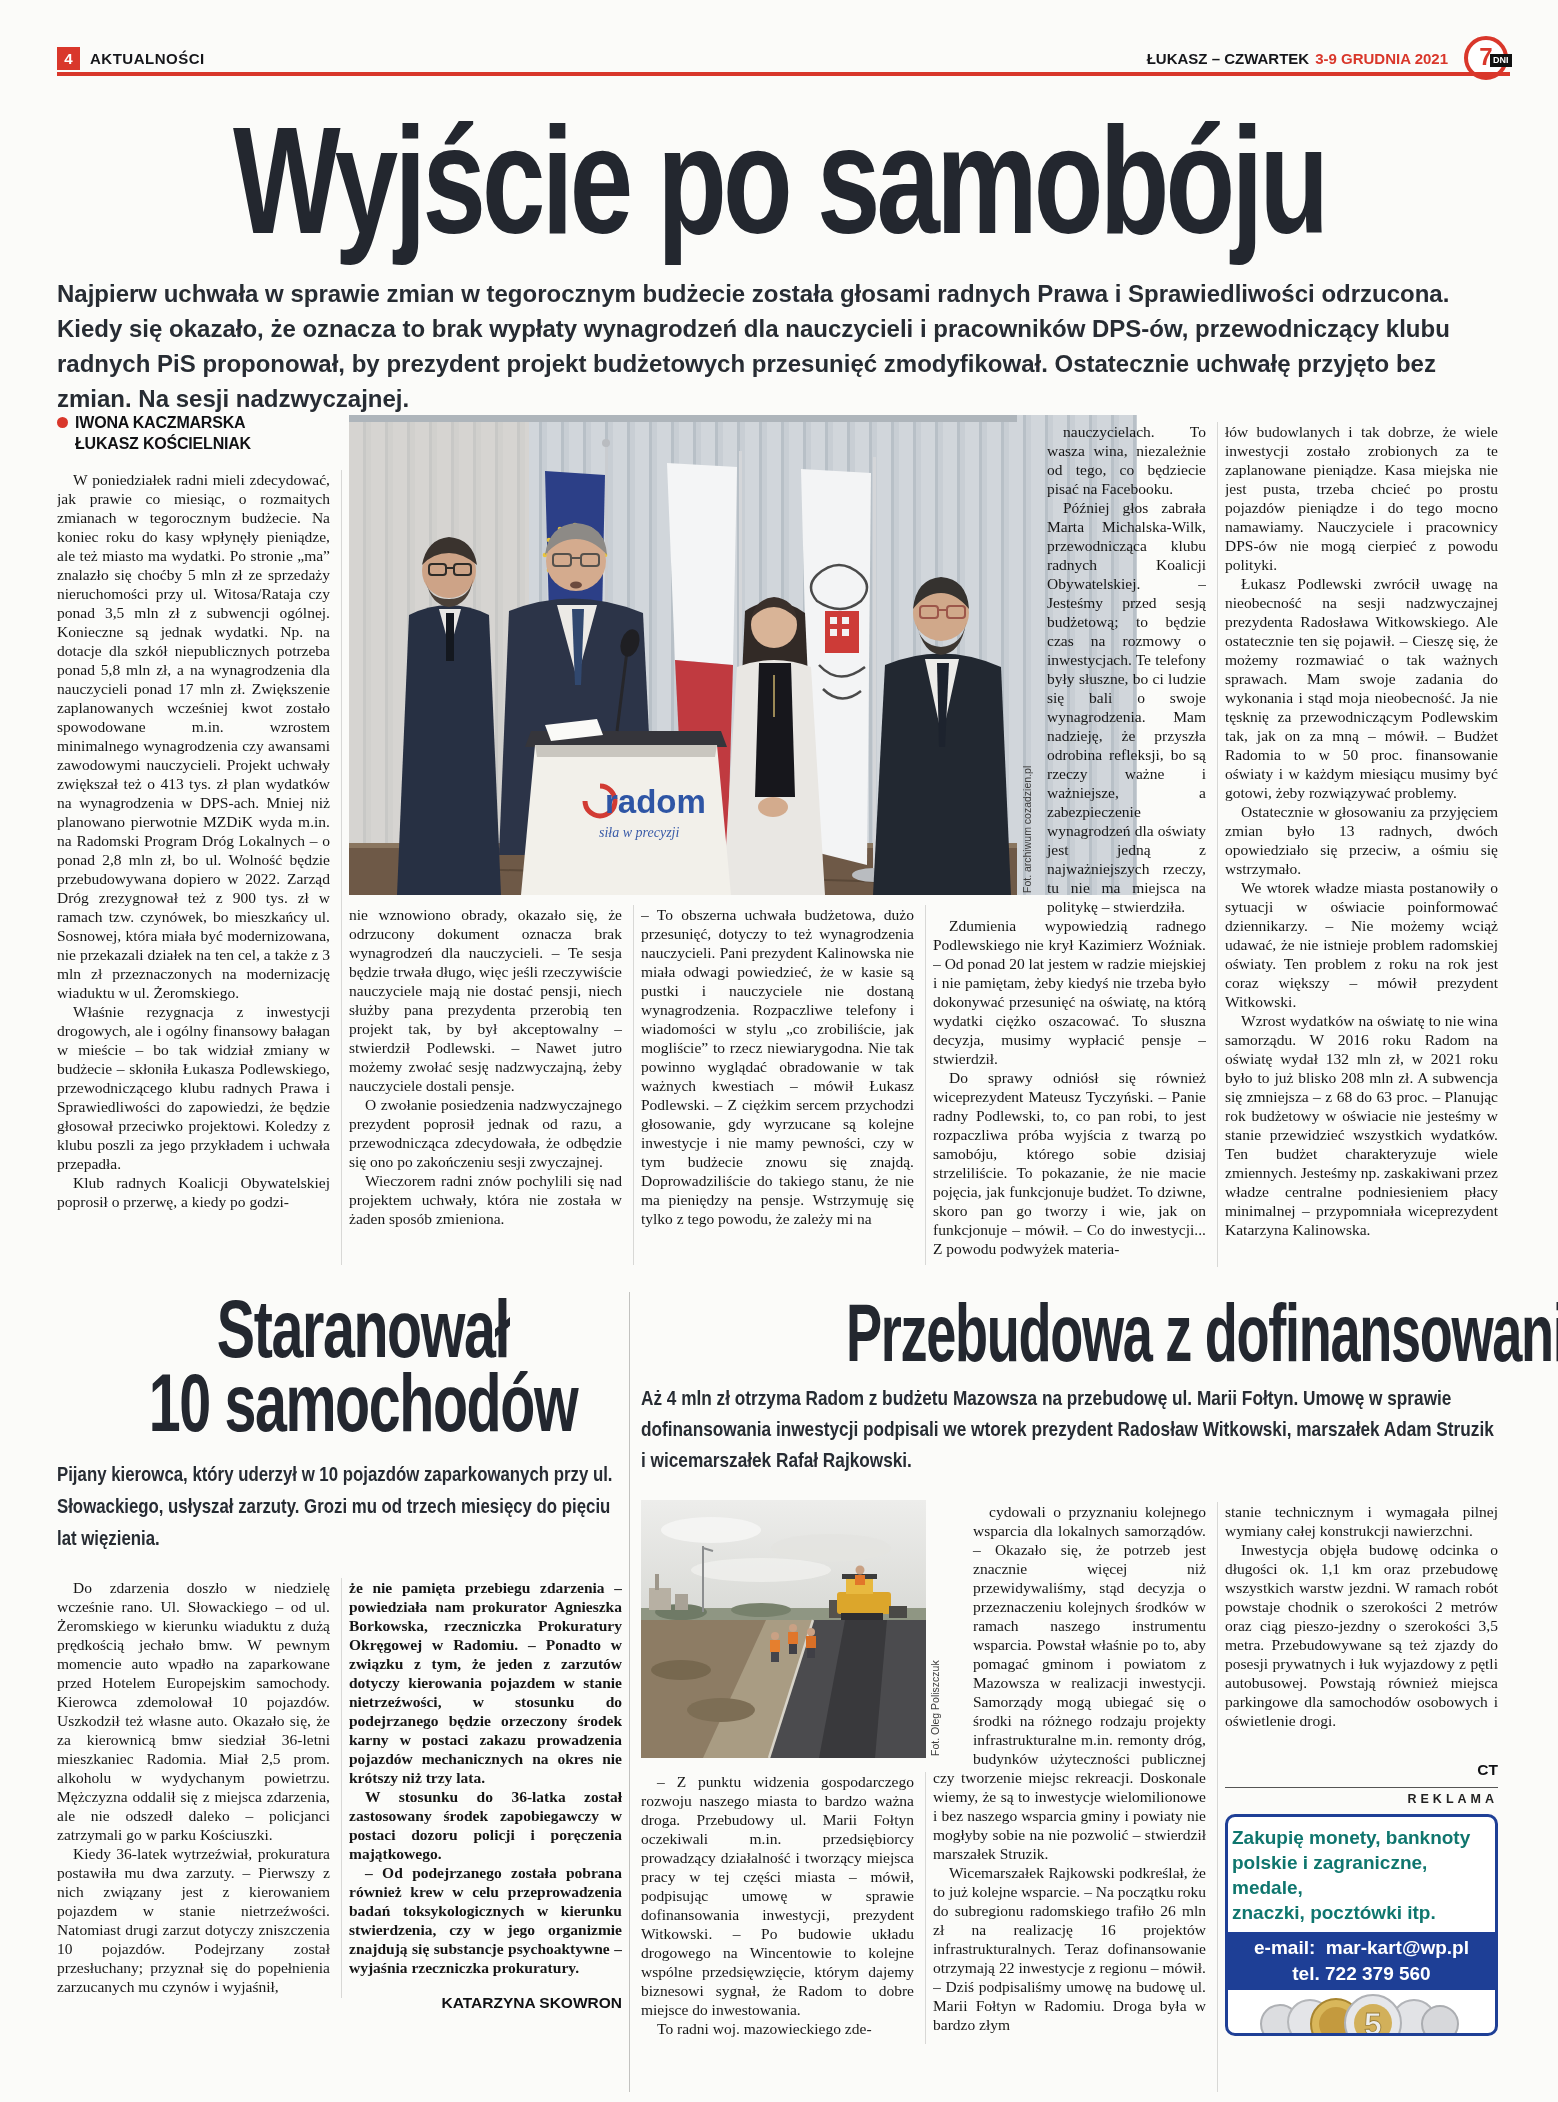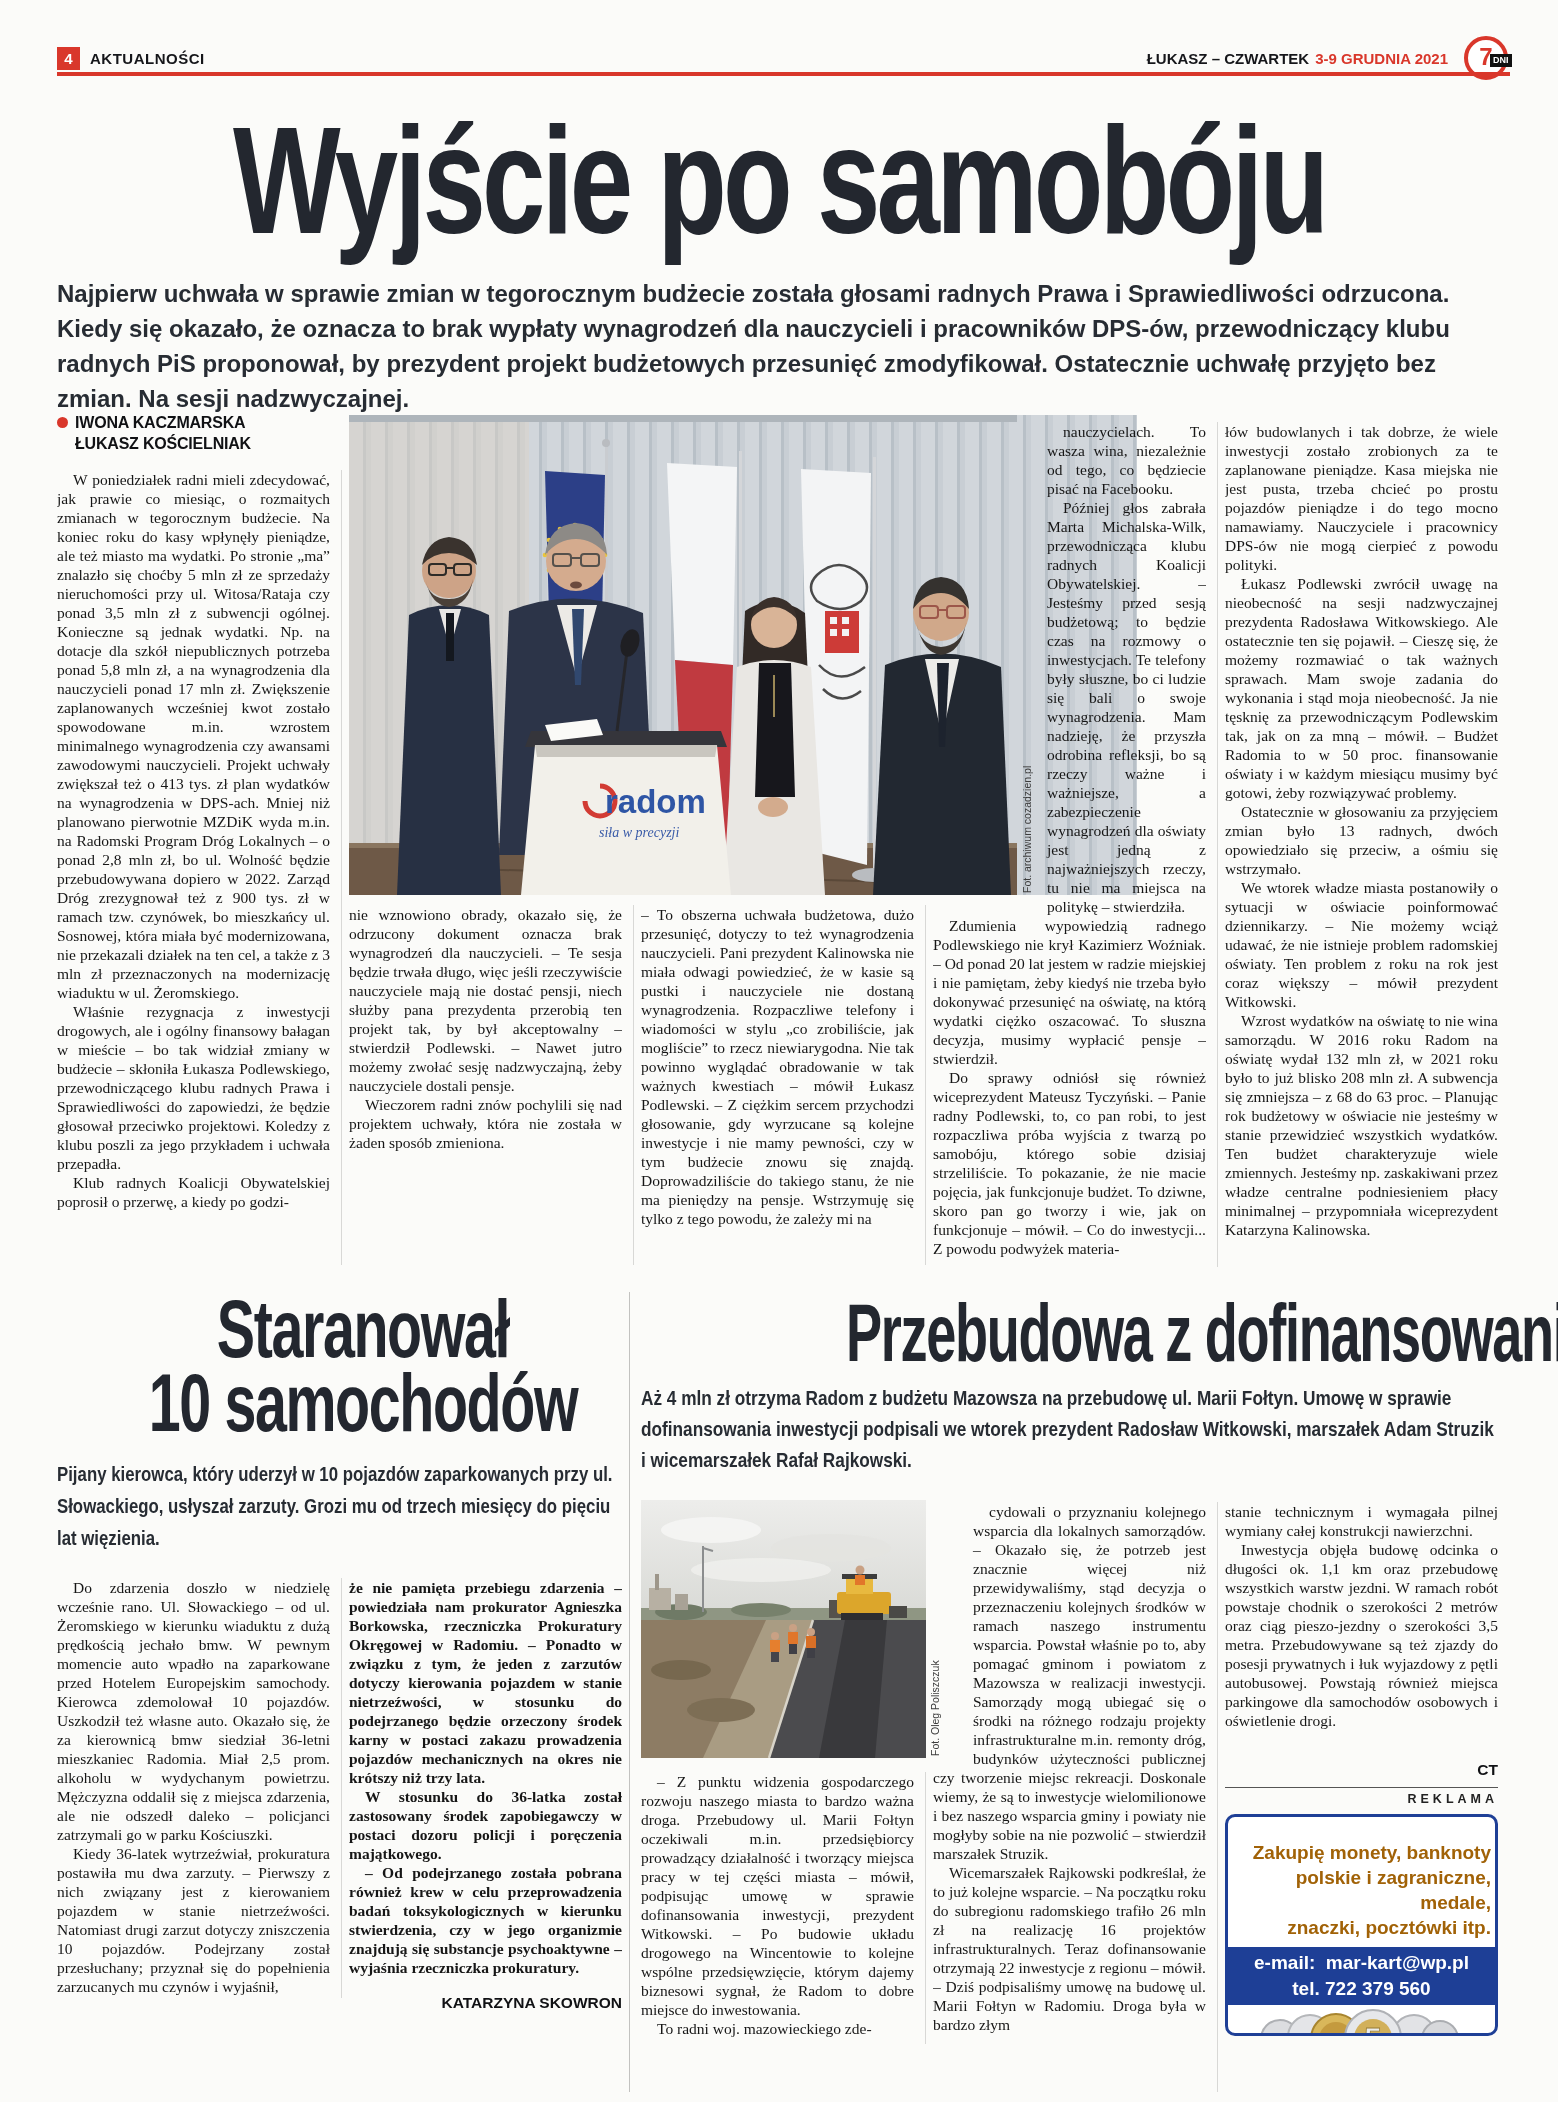--- a/index.html
+++ b/index.html
@@ -27,21 +27,21 @@
   .wrapL{float:left;}
   .vrule{width:1px;background:#d8d8d6;}
   .vrule.dark{background:#c2c2c0;}
   
   .byline{font:700 16px/21px "Liberation Sans",sans-serif;letter-spacing:-.2px;color:#101114;}
   .dot{display:inline-block;width:11px;height:11px;border-radius:50%;background:#d9372b;margin-right:7px;}
   .sig{font:700 15.5px/19px "Liberation Sans",sans-serif;text-align:right;color:#101114;}
   .credit{font:10.5px "Liberation Sans",sans-serif;color:#3c3c3c;transform-origin:0 0;transform:rotate(-90deg);white-space:nowrap;}
   
   .adbox{border:3px solid #1e3f96;border-radius:10px;background:#fff;overflow:hidden;}
-  .adtop{color:#a16207;font:700 19px/25px "Liberation Sans",sans-serif;text-align:right;padding:23px 4px 7px;}
+  .adtop{color:#0f766e;font:700 19px/25px "Liberation Sans",sans-serif;text-align:left;padding:8px 4px 7px;}
   .adband{background:#1e3f96;color:#fff;font:700 19px/26px "Liberation Sans",sans-serif;text-align:center;padding:3px 0;}
   .reklama{font:700 12.5px "Liberation Sans",sans-serif;letter-spacing:4px;text-align:right;color:#222;}
   .hline{height:1px;background:#555;}
   .photo{overflow:hidden;}
 </style>
 </head>
 <body>
 
 <div class="abs" style="left:57px;top:47px;display:flex;gap:10px;">
   <div class="pageno">4</div>
@@ -162,20 +162,21 @@
 </div>
 <div class="abs credit" style="left:1021px;top:893px;">Fot. archiwum cozadzien.pl</div>
 
 <div class="abs newscol" style="left:57px;top:470px;width:273px;height:797px;">
     <p>W poniedziałek radni mieli zdecydować, jak prawie co miesiąc, o rozmaitych zmianach w tegorocznym budżecie. Na koniec roku do kasy wpłynęły pieniądze, ale też miasto ma wydatki. Po stronie „ma” znalazło się choćby 5 mln zł ze sprzedaży nieruchomości przy ul. Witosa/Rataja czy ponad 3,5 mln zł z subwencji ogólnej. Konieczne są jednak wydatki. Np. na dotacje dla szkół niepublicznych potrzeba ponad 5,8 mln zł, a na wynagrodzenia dla nauczycieli ponad 17 mln zł. Zwiększenie zaplanowanych wcześniej kwot zostało spowodowane m.in. wzrostem minimalnego wynagrodzenia czy awansami zawodowymi nauczycieli. Projekt uchwały zwiększał też o 413 tys. zł plan wydatków na wynagrodzenia w DPS-ach. Mniej niż planowano pierwotnie MZDiK wyda m.in. na Radomski Program Dróg Lokalnych – o ponad 2,8 mln zł, bo ul. Wolność będzie przebudowywana dopiero w 2022. Zarząd Dróg zrezygnował też z 900 tys. zł w ramach tzw. czynówek, bo mieszkańcy ul. Sosnowej, która miała być modernizowana, nie przekazali działek na ten cel, a także z 3 mln zł przeznaczonych na modernizację wiaduktu w ul. Żeromskiego.</p>
     <p>Właśnie rezygnacja z inwestycji drogowych, ale i ogólny finansowy bałagan w mieście – bo tak widział zmiany w budżecie – skłoniła Łukasza Podlewskiego, przewodniczącego klubu radnych Prawa i Sprawiedliwości do zapowiedzi, że będzie głosował przeciwko projektowi. Koledzy z klubu poszli za jego przykładem i uchwała przepadła.</p>
     <p>Klub radnych Koalicji Obywatelskiej poprosił o przerwę, a kiedy po godzi-</p>
   </div>
 <div class="abs newscol cont" style="left:349px;top:905px;width:273px;height:362px;">
     <p>nie wznowiono obrady, okazało się, że odrzucony dokument oznacza brak wynagrodzeń dla nauczycieli. – Te sesja będzie trwała długo, więc jeśli rzeczywiście nauczyciele mają nie dostać pensji, niech służby pana prezydenta przerobią ten projekt tak, by był akceptowalny – stwierdził Podlewski. – Nawet jutro możemy zwołać sesję nadzwyczajną, żeby nauczyciele dostali pensje.</p>
+    <p>O zwołanie posiedzenia nadzwyczajnego prezydent poprosił jednak od razu, a przewodnicząca zdecydowała, że odbędzie się ono po zakończeniu sesji zwyczajnej.</p>
     <p>Wieczorem radni znów pochylili się nad projektem uchwały, która nie została w żaden sposób zmieniona.</p>
   </div>
 <div class="abs newscol cont" style="left:641px;top:905px;width:273px;height:362px;">
     <p>– To obszerna uchwała budżetowa, dużo przesunięć, dotyczy to też wynagrodzenia nauczycieli. Pani prezydent Kalinowska nie miała odwagi powiedzieć, że w kasie są pustki i nauczyciele nie dostaną wynagrodzenia. Rozpaczliwe telefony i wiadomości w stylu „co zrobiliście, jak mogliście” to rzecz niewiarygodna. Nie tak powinno wyglądać obradowanie w tak ważnych kwestiach – mówił Łukasz Podlewski. – Z ciężkim sercem przychodzi głosowanie, gdy wyrzucane są kolejne inwestycje i nie mamy pewności, czy w tym budżecie znowu się znajdą. Doprowadziliście do takiego stanu, że nie ma pieniędzy na pensje. Wstrzymuję się tylko z tego powodu, że zależy mi na</p>
   </div>
 <div class="abs newscol cont" style="left:933px;top:422px;width:273px;height:845px;">
     <div class="wrapL" style="width:114px;height:484px;"></div>
     <p>nauczycielach. To wasza wina, niezależnie od tego, co będziecie pisać na Facebooku.</p>
     <p>Później głos zabrała Marta Michalska-Wilk, przewodnicząca klubu radnych Koalicji Obywatelskiej. – Jesteśmy przed sesją budżetową; to będzie czas na rozmowy o inwestycjach. Te telefony były słuszne, bo ci ludzie się bali o swoje wynagrodzenia. Mam nadzieję, że przyszła odrobina refleksji, bo są rzeczy ważne i ważniejsze, a zabezpieczenie wynagrodzeń dla oświaty jest jedną z najważniejszych rzeczy, tu nie ma miejsca na politykę – stwierdziła.</p>
     <p>Zdumienia wypowiedzią radnego Podlewskiego nie krył Kazimierz Woźniak. – Od ponad 20 lat jestem w radzie miejskiej i nie pamiętam, żeby kiedyś nie trzeba było dokonywać przesunięć na oświatę, na którą wydatki ciężko oszacować. To słuszna decyzja, musimy wypłacić pensje – stwierdził.</p>

